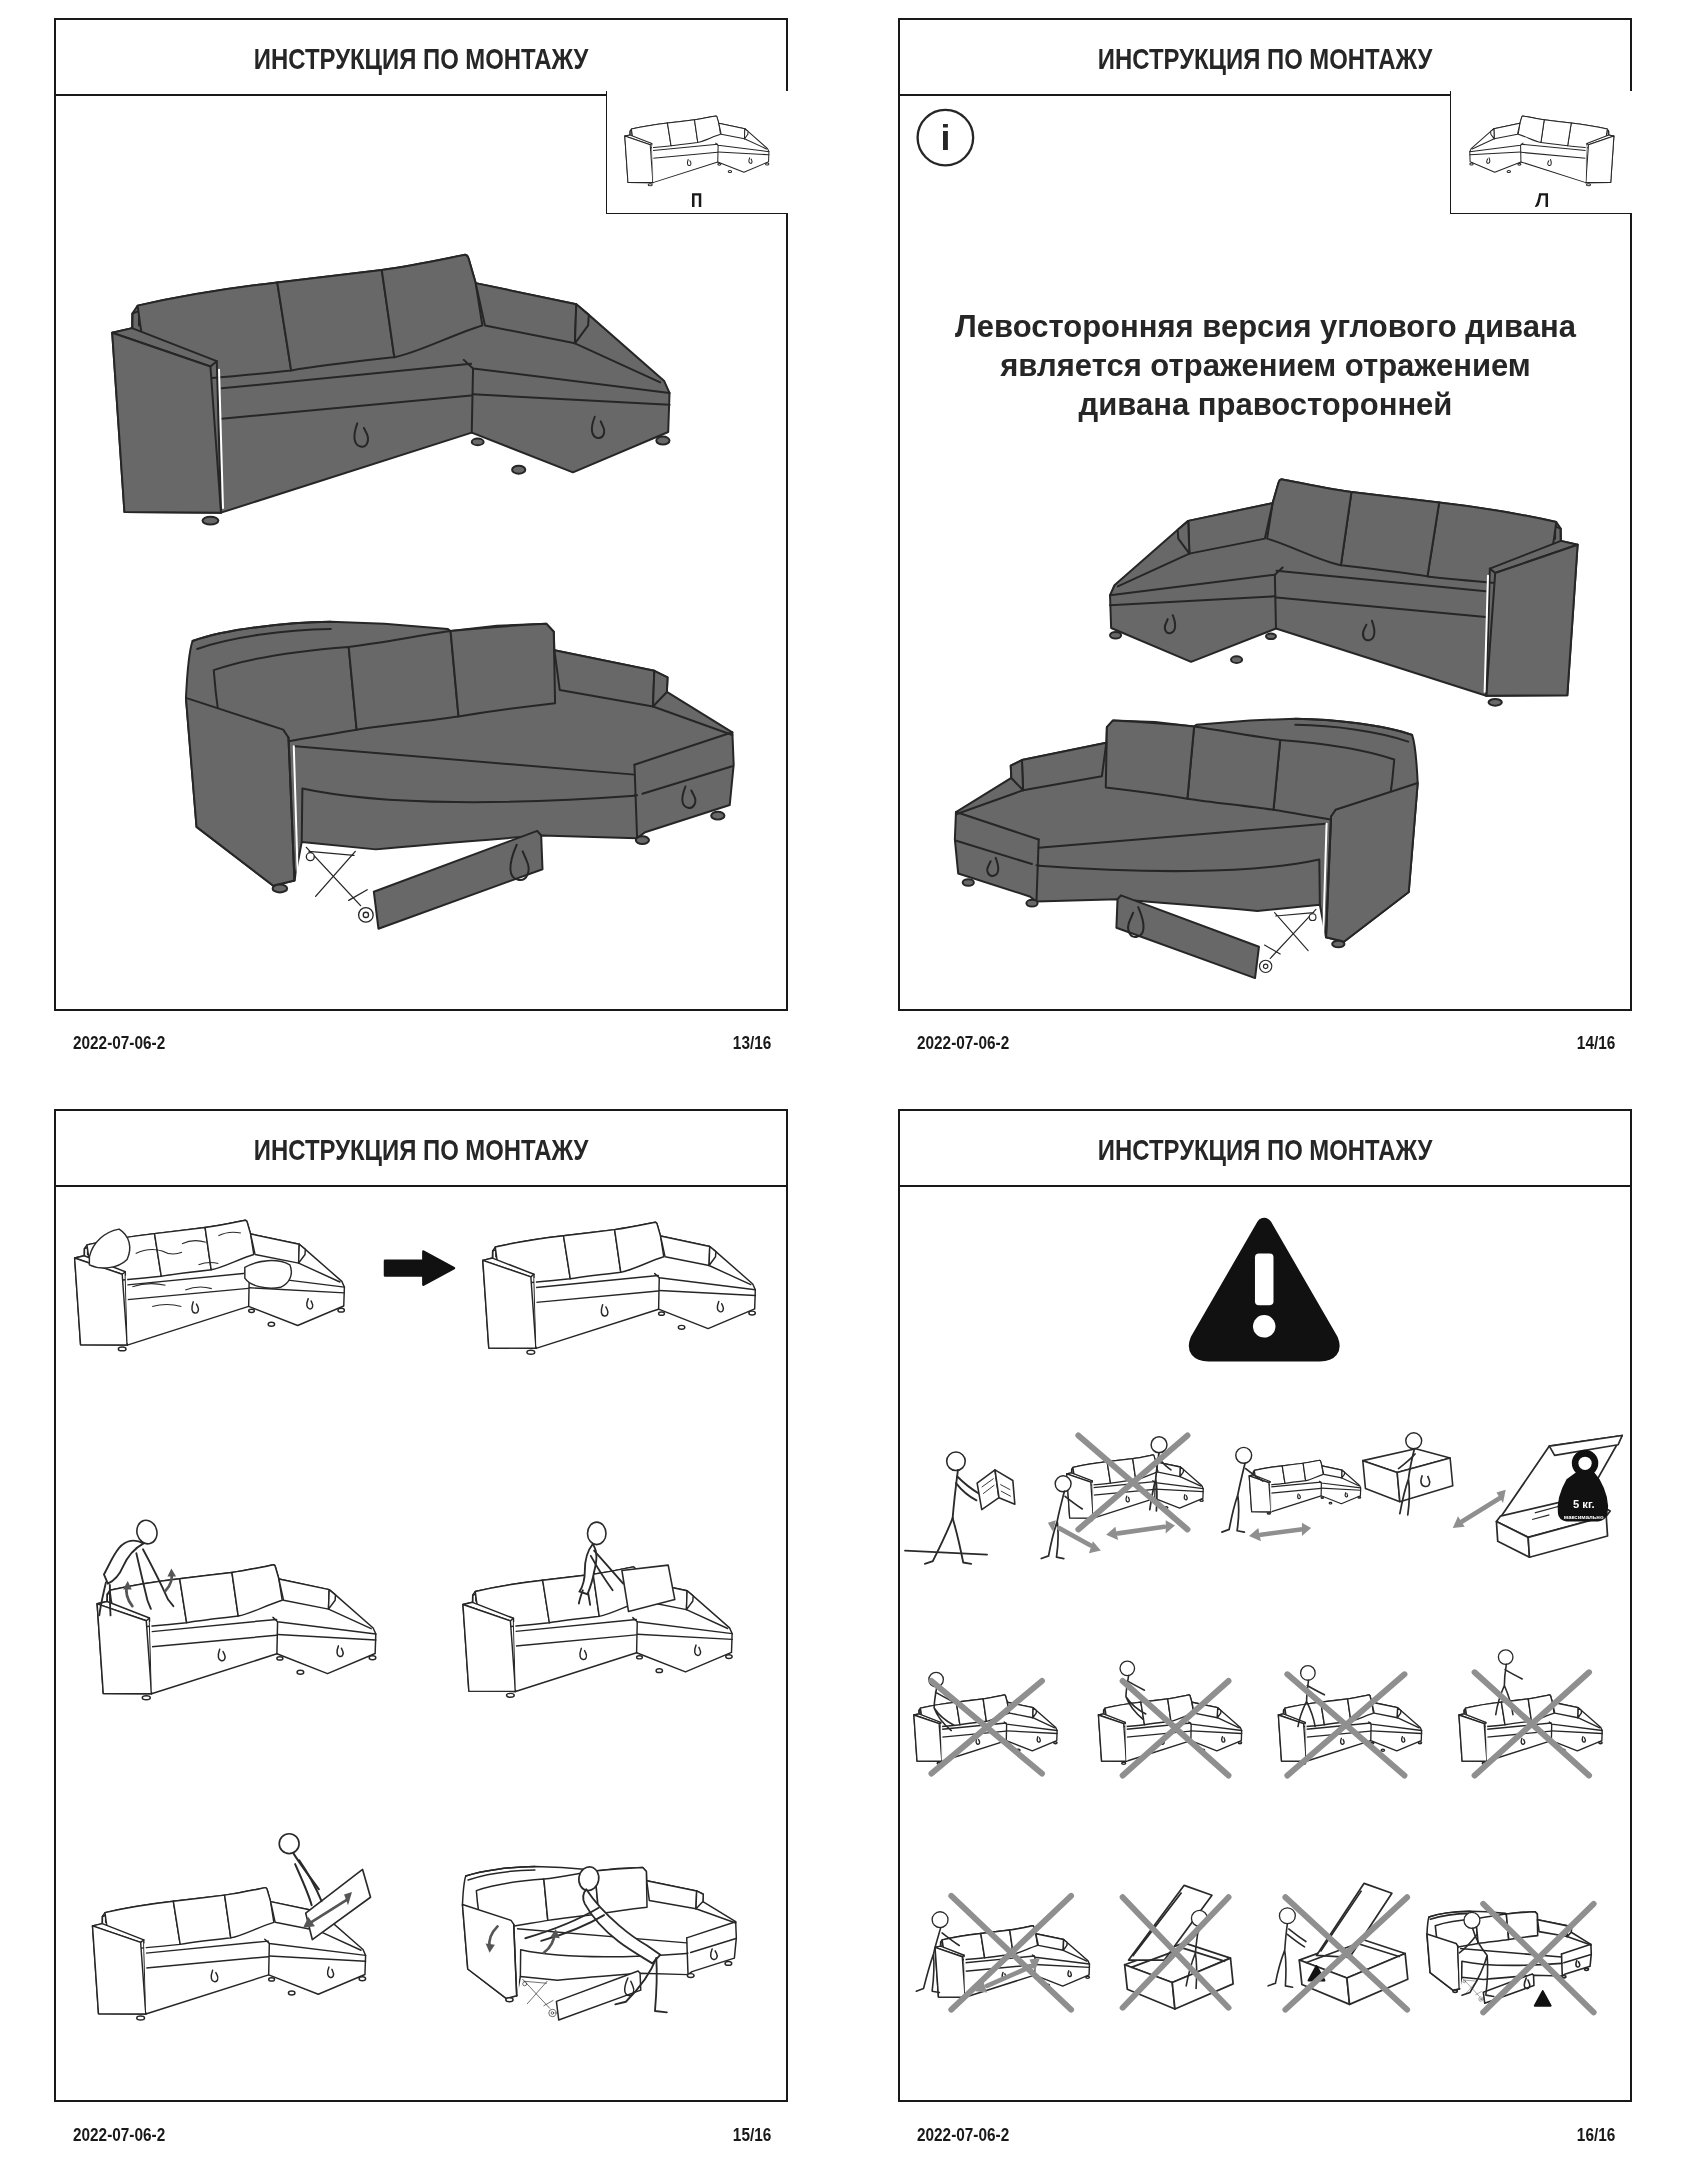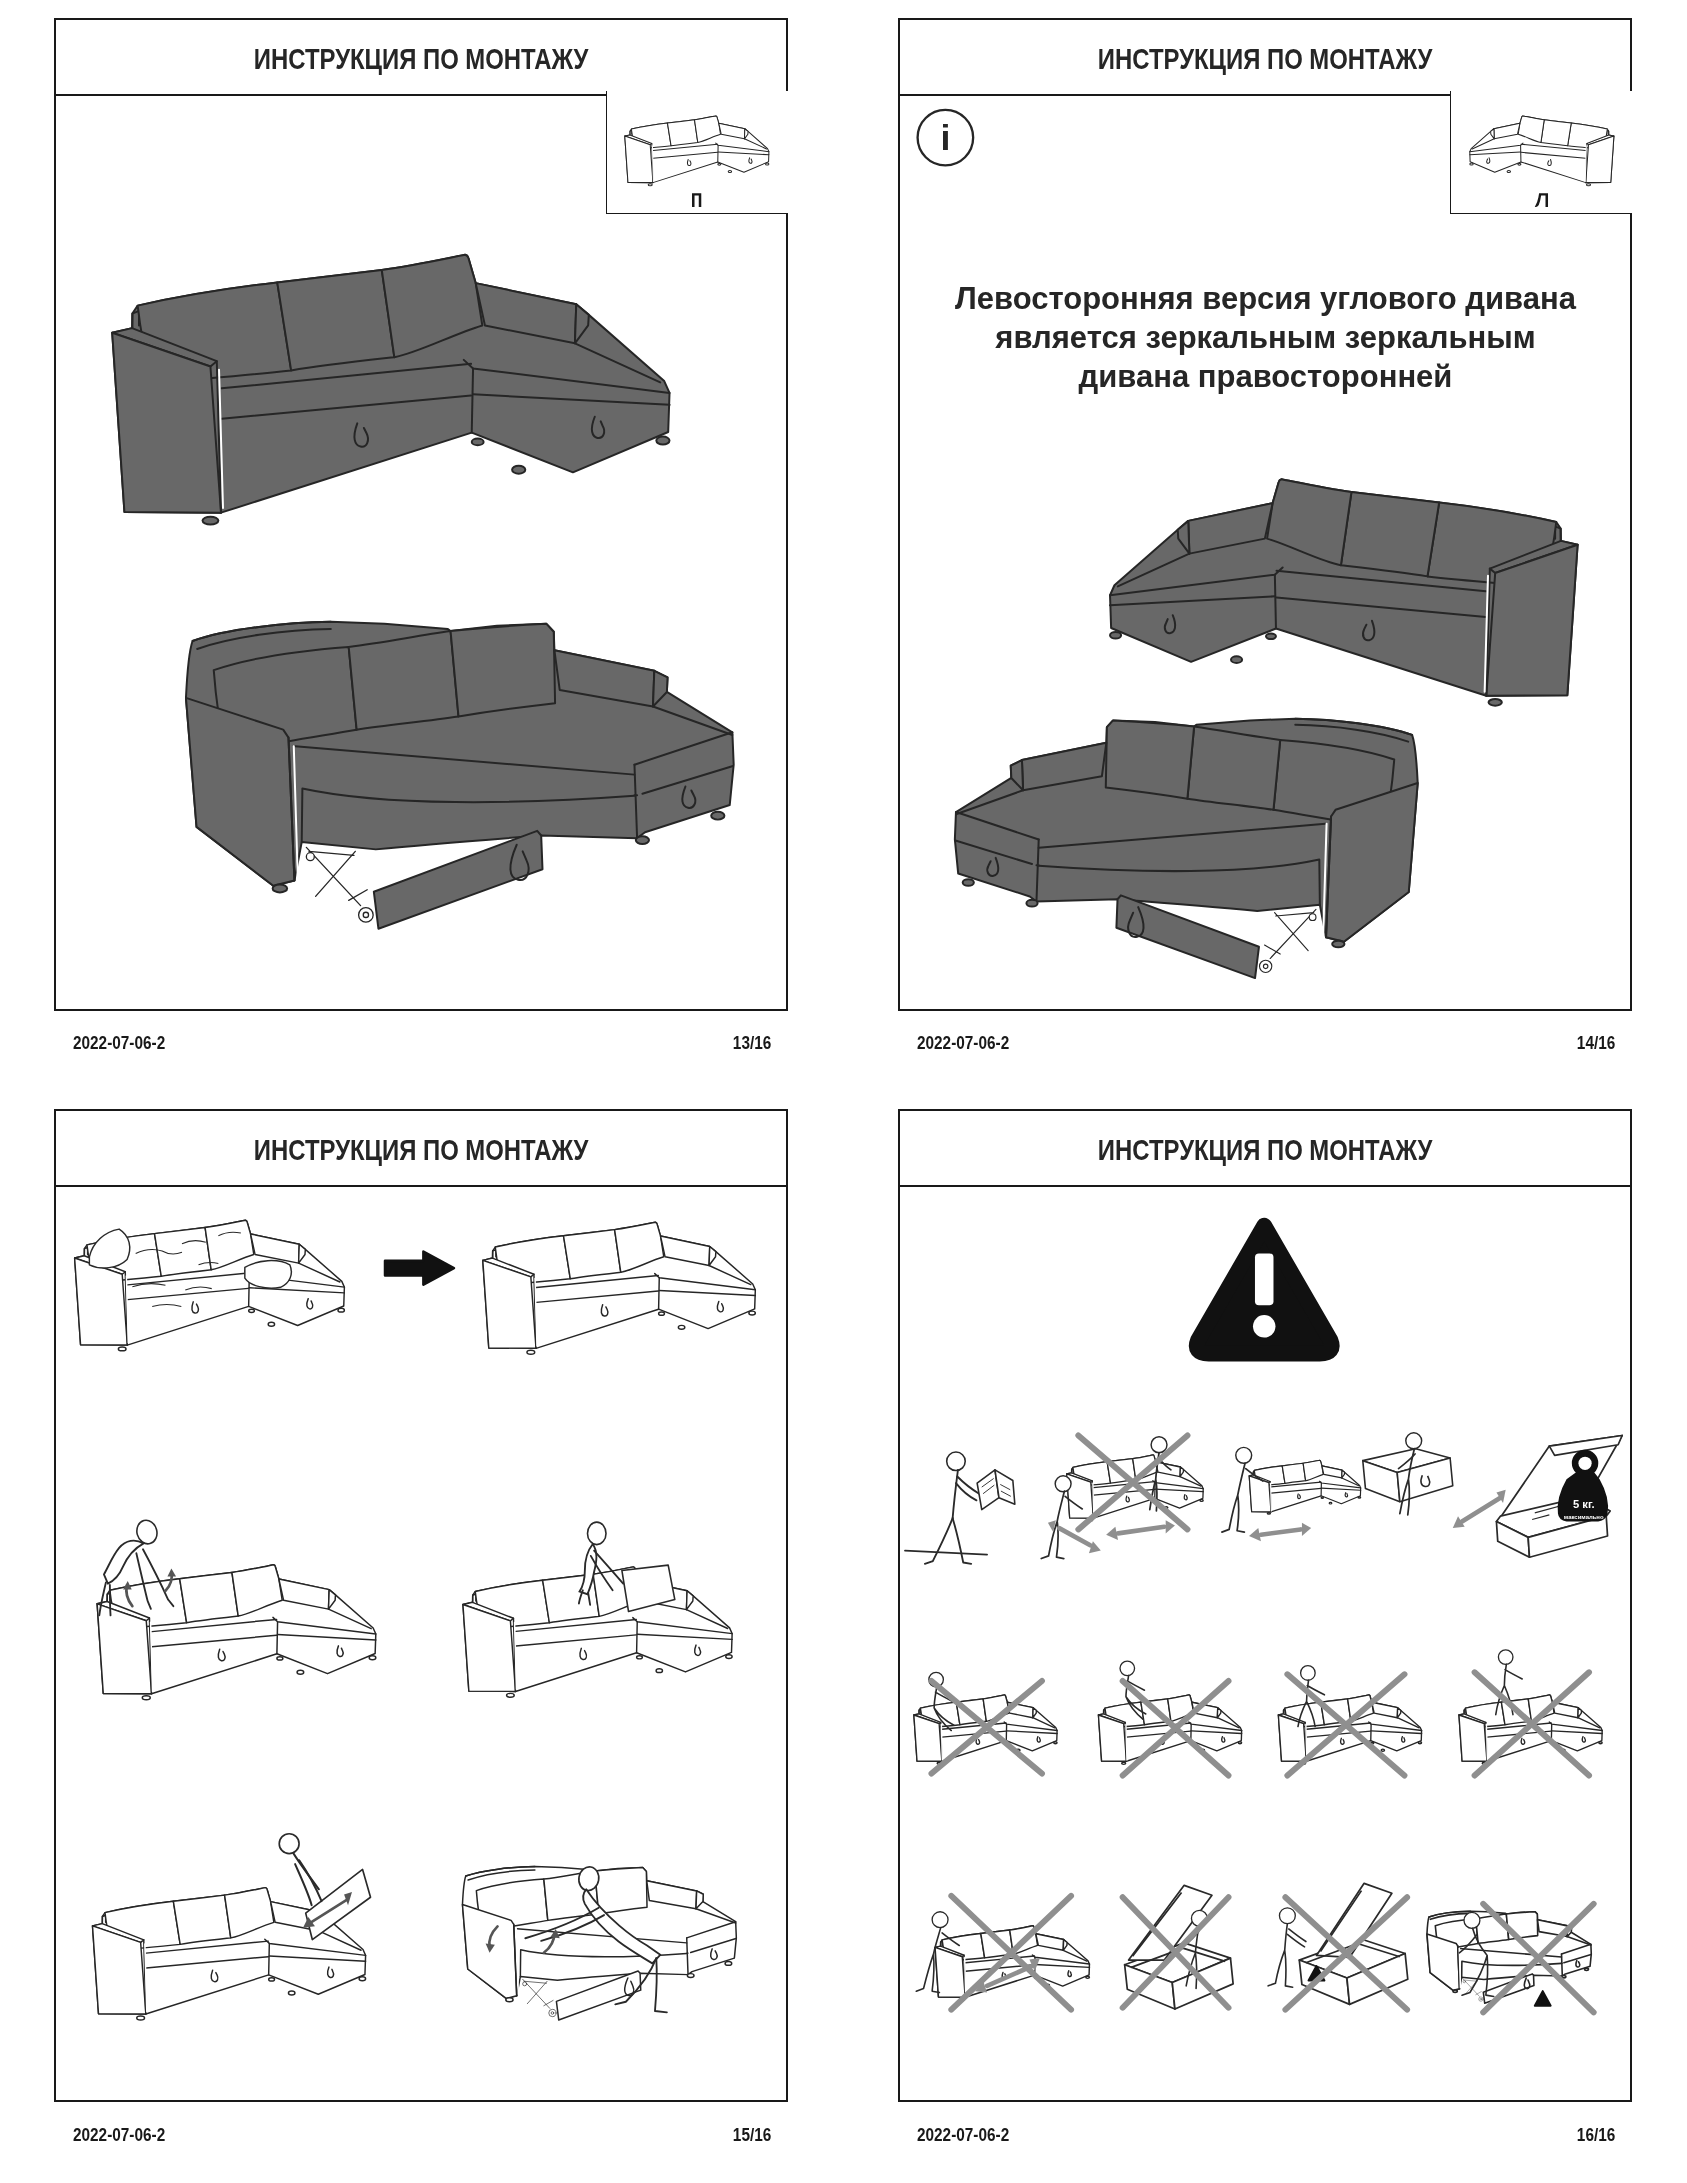--- a/index.html
+++ b/index.html
@@ -2,21 +2,21 @@
 <html style="font-size:10.6px"><head><meta charset="utf-8">
 <style>
 html,body{margin:0;padding:0;background:#fff;}
 body{width:1687px;height:2183px;position:relative;font-family:"Liberation Sans",sans-serif;}
 .page{position:absolute;width:730px;height:989px;border:2px solid #191919;background:#fff;}
 .hdr{position:absolute;left:0;top:3px;width:100%;height:71px;border-bottom:2px solid #191919;display:flex;align-items:center;justify-content:center;}
 .hdr span{font-weight:bold;font-size:30px;color:#262626;transform:scaleX(0.796);white-space:nowrap;}
 .sbox{position:absolute;border-left:1.3px solid #191919;border-bottom:1.3px solid #191919;background:#fff;}
 .ft{position:absolute;font-weight:bold;font-size:18.5px;color:#191919;transform:scaleX(0.83);transform-origin:left bottom;white-space:nowrap;}
 .ftr{transform-origin:right bottom;}
-.big{position:absolute;font-weight:bold;font-size:31px;line-height:39px;color:#262626;text-align:center;white-space:nowrap;}
+.big{position:absolute;font-weight:bold;font-size:31px;line-height:39px;color:#262626;text-align:center;white-space:nowrap;margin-top:28px;}
 .big div{transform:scaleX(1.0);}
 svg.ov{position:absolute;left:0;top:0;}
 </style></head>
 <body>
 
 <div class="page" style="left:54px;top:18px;">
     <div class="hdr">
       <span>ИНСТРУКЦИЯ ПО МОНТАЖУ</span>
     </div>
   <div class="sbox" style="left:550px;top:71px;width:181px;height:122px;"></div>
@@ -42,21 +42,21 @@
 <div class="ft ftr" style="right:916px;top:1032px;">13/16</div>
 <div class="ft" style="left:917px;top:1032px;">2022-07-06-2</div>
 <div class="ft ftr" style="right:72px;top:1032px;">14/16</div>
 <div class="ft" style="left:73px;top:2124px;">2022-07-06-2</div>
 <div class="ft ftr" style="right:916px;top:2124px;">15/16</div>
 <div class="ft" style="left:917px;top:2124px;">2022-07-06-2</div>
 <div class="ft ftr" style="right:72px;top:2124px;">16/16</div>
 
 <div class="big" style="left:900px;top:279px;width:731px;">
 <div>Левосторонняя версия углового дивана</div>
-<div>является зеркальным зеркальным</div>
+<div>является отражением отражением</div>
 <div>дивана правосторонней</div>
 </div>
 
 <svg class="ov" width="1687" height="2183" viewBox="0 0 2550 3300">
 <defs>
 
 <g id="sc" stroke-linejoin="round" stroke-linecap="round">
   <path fill="currentColor" stroke="#262626" d="M1.5,115 L31.5,108 L32,86 L40,74 C110,58 190,46 251,39 L409,20 C455,14 500,4 535,-3 Q539,-2 540,2 L551,40 L703,72 L722,88 L836,188 L844,206 L842,265 L698,326 L545,266 L166,387 L20,386 Z"></path>
   <g fill="none" stroke="#262626">
     <path d="M32,108 L32,86 M42,104 L42,82 L32,86"></path>

